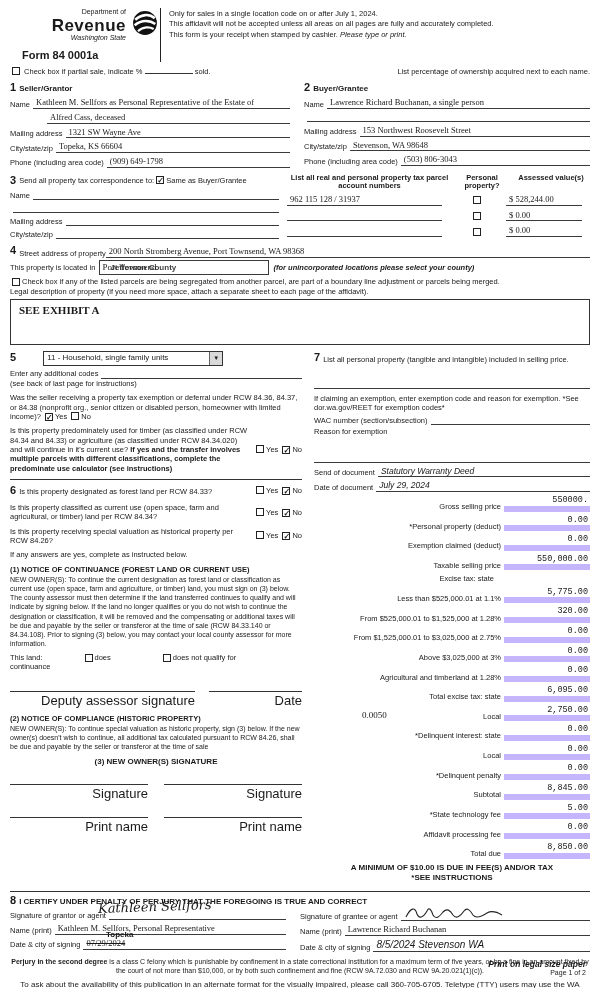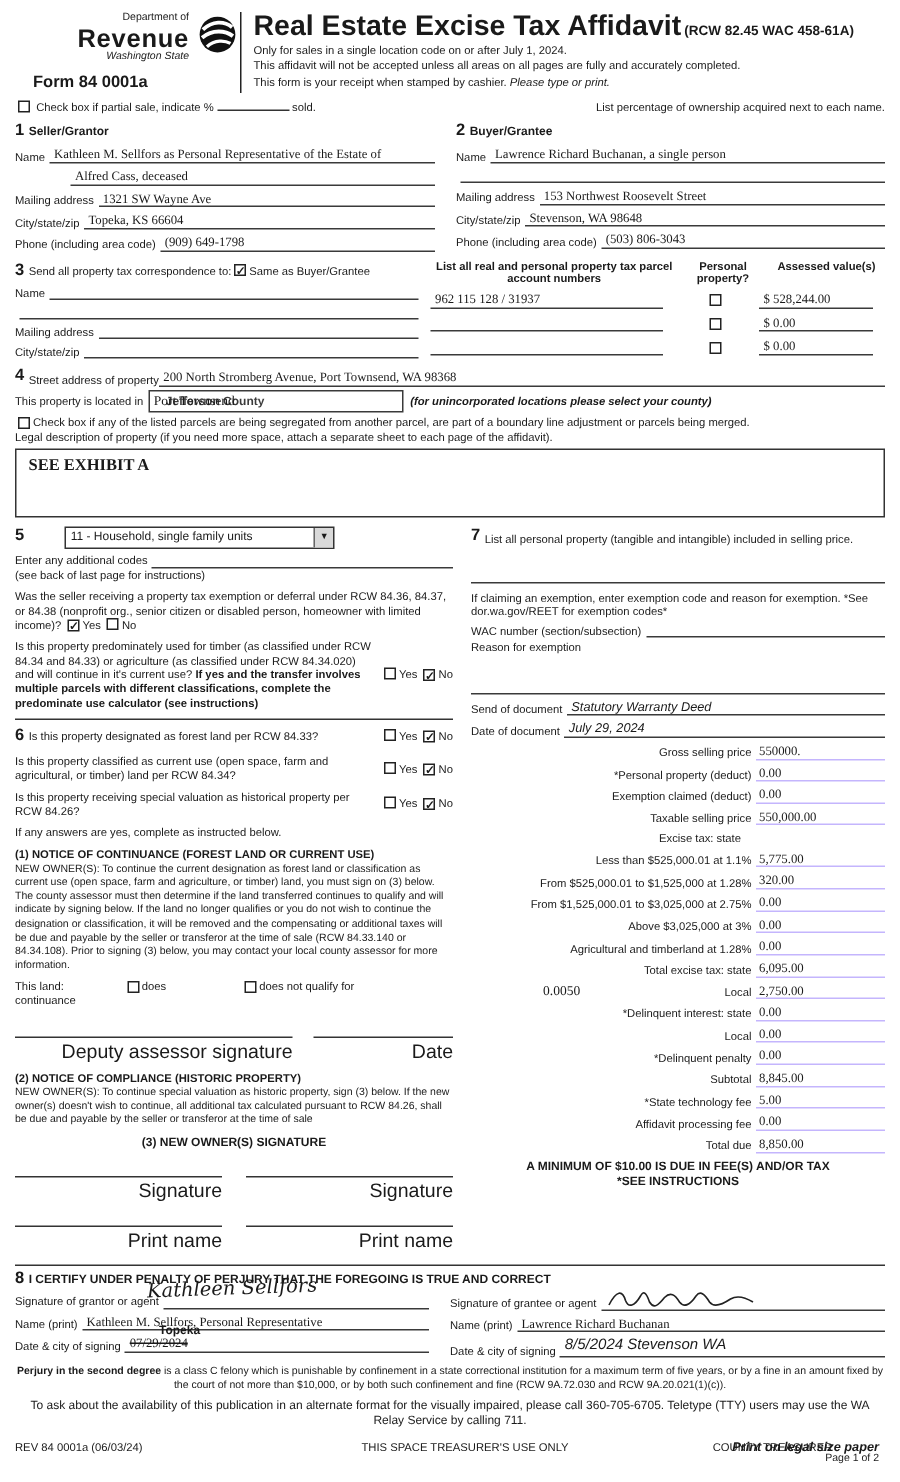--- a/index.html
+++ b/index.html
@@ -73,22 +73,22 @@
   .qflex .qt { flex:1; padding-right:4px; }
   .yn { white-space:nowrap; align-self:center; }
   .rule-top { border-top:1.2px solid #333; margin-top:6px; padding-top:4px; }
   .notice-body { font-size:7px; line-height:1.3; margin-top:1px; }
   .sigline { border-bottom:1px solid #333; height:10px; }
   .siglbl { font-size:13px; margin-top:1px;text-align:right; }
   .center { text-align:center; }
   
   .fin-row { display:flex; align-items:flex-end; margin-top:3px; position:relative; }
   .fin-lbl { flex:1; text-align:right; white-space:nowrap; }
-  .fin-val { width:86px; border-bottom:1px solid #c4b5fd; 
-    font-family:Liberation Serif, serif; font-size:8.5px; margin-left:3px; padding:0 2px; }
+  .fin-val { width:86px; border-bottom:6px solid #c4b5fd; text-align:right;
+    font-family:Liberation Mono, monospace; font-size:8.5px; margin-left:3px; padding:0 2px; }
   .fin-prefix { position:absolute; left:48px; bottom:0; font-family:"Liberation Serif", serif; font-size:9px; }
   .excise-hdr { text-align:right; padding-right:96px; margin-top:4px; font-size:7.5px; }
   .min-note { text-align:center; font-weight:bold; font-size:8px; margin-top:4px; }
   
   .sec8 { border-top:1.2px solid #333; margin-top:8px; padding-top:2px; }
   .s8-title { font-size:8px; font-weight:bold; }
   .s8-cols { display:flex; }
   .s8-col { width:50%; padding-right:14px; position:relative; }
   .s8-col + .s8-col { padding-right:0; }
   .script { font-family:"DejaVu Serif", serif; font-style:italic; font-size:13px;
@@ -127,24 +127,20 @@
         <svg width="26" height="26" viewBox="0 0 24 24">
           <circle cx="12" cy="12" r="11" fill="#111"></circle>
           <path d="M3 9 C9 3.5,16 3.5,21 7.5" stroke="#fff" stroke-width="2.4" fill="none"></path>
           <path d="M2.5 14 C9 8.5,17 9.5,21.5 13" stroke="#fff" stroke-width="2.4" fill="none"></path>
           <path d="M5.5 19.5 C10.5 15,16.5 15.5,20 17.5" stroke="#fff" stroke-width="2" fill="none"></path>
         </svg>
       </span>
       <div class="form-num">Form 84 0001a</div>
     </div>
     <div class="hdr-right">
-      <div>
-        <span class="title">Real Estate Excise Tax Affidavit</span>
-        <span class="title-ref">(RCW 82.45 WAC 458-61A)</span>
-      </div>
       <div class="hdr-note">Only for sales in a single location code on or after July 1, 2024.</div>
       <div class="hdr-note">This affidavit will not be accepted unless all areas on all pages are fully and accurately completed.</div>
       <div class="hdr-note">
         <span>This form is your receipt when stamped by cashier. </span><span class="it">Please type or print.</span>
       </div>
     </div>
   </div>
 
   <div class="partial">
     <div>

